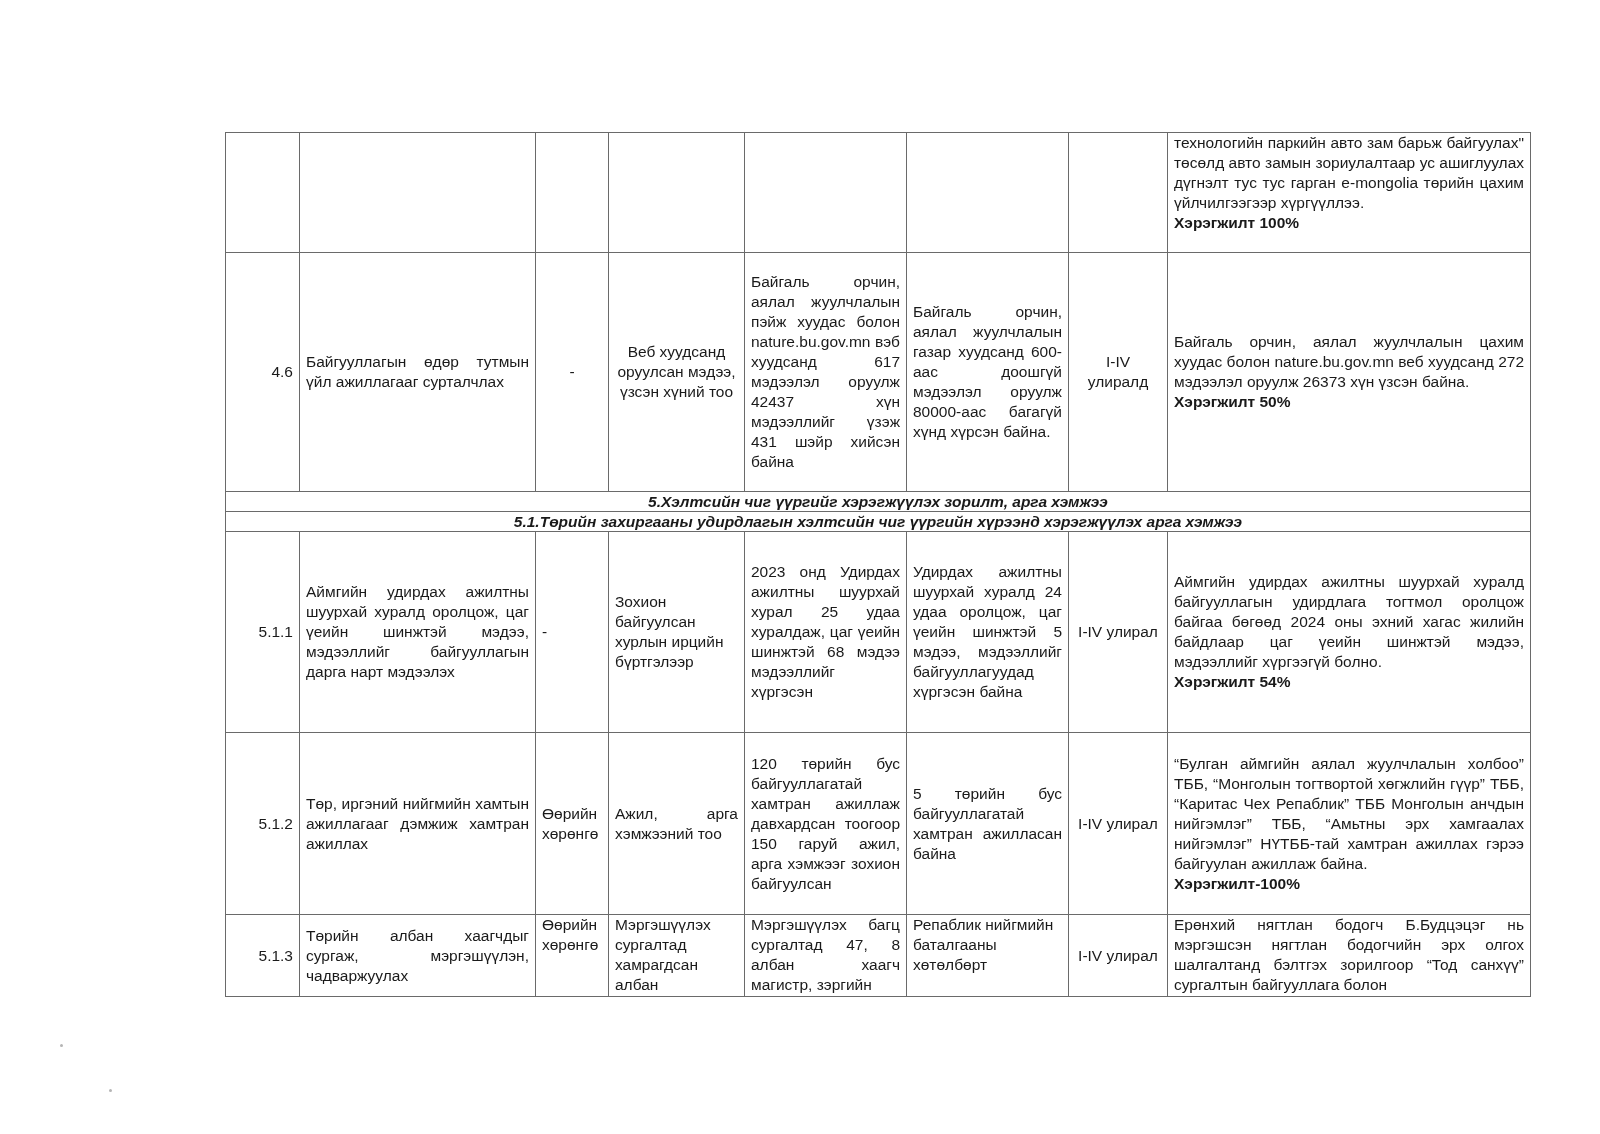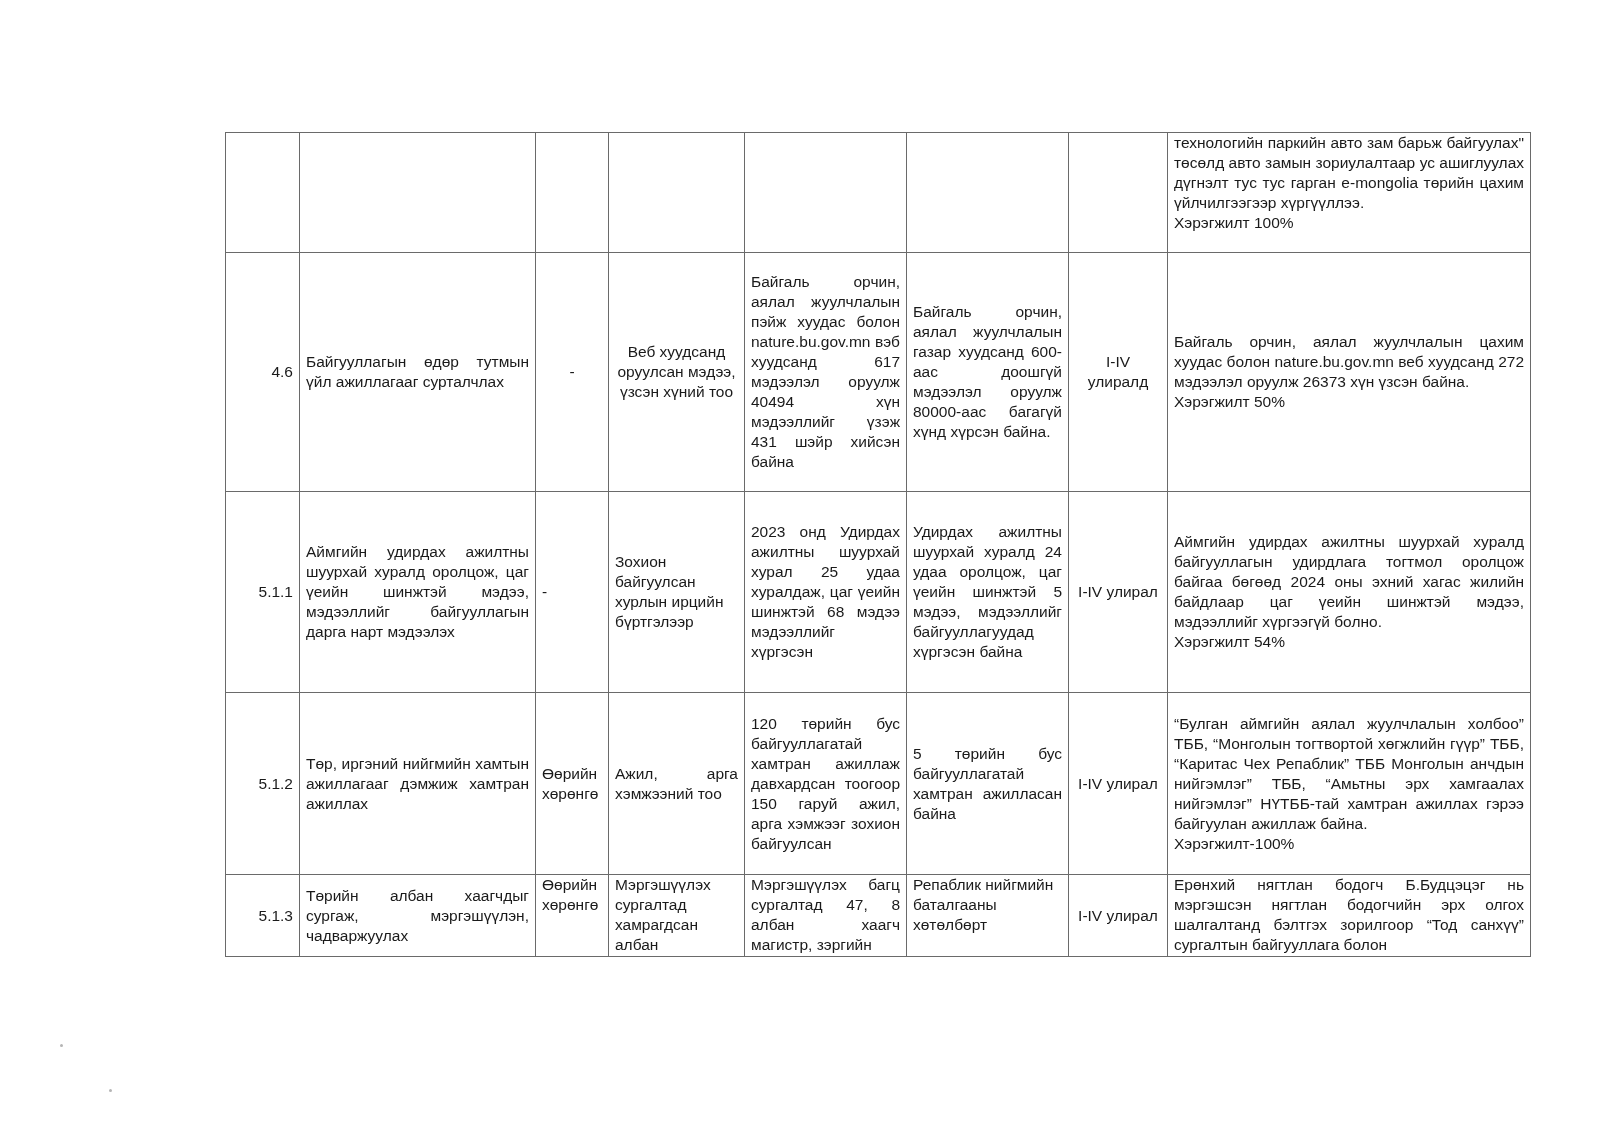--- a/index.html
+++ b/index.html
@@ -5,21 +5,21 @@
   html, body { margin: 0; padding: 0; background: #ffffff; }
   body { width: 1600px; height: 1134px; position: relative; overflow: hidden;
          font-family: "Liberation Sans", sans-serif; color: #1a1a1a; }
   .page { position: absolute; left: 0; top: 0; width: 1424px; height: 1134px; background: #fff; padding-left: 12px; }
   table.plan { position: absolute; left: 225px; top: 132px; width: 1305px;
                border-collapse: collapse; table-layout: fixed; font-size: 15.5px; line-height: 20px; }
   table.plan td { border: 1.3px solid #6a6a6a; vertical-align: middle; padding: 0 6px; overflow: hidden; }
   .c-num { text-align: right; }
   .c-just { text-align: justify; text-align-last: left; }
   .c-center { text-align: center; }
-  .result-line { display: block; text-align: right; font-weight: normal; }
+  .result-line { display: block; text-align: right; font-weight: bold; }
   .section-row td { text-align: center; font-weight: bold; font-style: italic; padding: 0; line-height: 19px; height: 19px; }
   .stain { position: absolute; width: 3px; height: 3px; border-radius: 50%; background: #b5b5b5; }
   .cut-top { vertical-align: top !important; }
 </style>
 </head>
 <body>
 
 <div class="page">
   <table class="plan">
     <colgroup>
@@ -46,29 +46,35 @@
         <span>технологийн паркийн авто зам барьж байгуулах" төсөлд авто замын зориулалтаар ус ашиглуулах дүгнэлт тус тус гарган e-mongolia төрийн цахим үйлчилгээгээр хүргүүллээ.</span>
         <span class="result-line">Хэрэгжилт  100%</span>
       </td>
     </tr>
 
     <tr style="height:239px">
       <td class="c-num">4.6</td>
       <td class="c-just">Байгууллагын өдөр тутмын үйл ажиллагааг сурталчлах</td>
       <td class="c-center">-</td>
       <td class="c-center">Веб хуудсанд оруулсан мэдээ, үзсэн хүний тоо</td>
-      <td class="c-just">Байгаль орчин, аялал жуулчлалын пэйж хуудас болон nature.bu.gov.mn вэб хуудсанд 617 мэдээлэл оруулж 40494 хүн мэдээллийг үзэж 431 шэйр хийсэн байна</td>
+      <td class="c-just">Байгаль орчин, аялал жуулчлалын пэйж хуудас болон nature.bu.gov.mn вэб хуудсанд 617 мэдээлэл оруулж 42437 хүн мэдээллийг үзэж 431 шэйр хийсэн байна</td>
       <td class="c-just">Байгаль орчин, аялал жуулчлалын газар хуудсанд 600-аас доошгүй мэдээлэл оруулж 80000-аас багагүй хүнд хүрсэн байна.</td>
       <td class="c-center">I-IV улиралд</td>
       <td class="c-just">
         <span>Байгаль орчин, аялал жуулчлалын цахим хуудас болон nature.bu.gov.mn веб хуудсанд 272 мэдээлэл оруулж 26373 хүн үзсэн байна.</span>
         <span class="result-line">Хэрэгжилт  50%</span>
       </td>
     </tr>
 
+    <tr class="section-row">
+      <td colspan="8">5.Хэлтсийн чиг үүргийг хэрэгжүүлэх зорилт, арга хэмжээ</td>
+    </tr>
+    <tr class="section-row">
+      <td colspan="8">5.1.Төрийн захиргааны удирдлагын хэлтсийн чиг үүргийн хүрээнд хэрэгжүүлэх арга хэмжээ</td>
+    </tr>
 
     <tr style="height:201px">
       <td class="c-num">5.1.1</td>
       <td class="c-just">Аймгийн удирдах ажилтны шуурхай хуралд оролцож, цаг үеийн шинжтэй мэдээ, мэдээллийг байгууллагын дарга нарт мэдээлэх</td>
       <td>-</td>
       <td>Зохион байгуулсан хурлын ирцийн бүртгэлээр</td>
       <td class="c-just">2023 онд Удирдах ажилтны шуурхай хурал 25 удаа хуралдаж, цаг үеийн шинжтэй 68 мэдээ мэдээллийг хүргэсэн</td>
       <td class="c-just">Удирдах ажилтны шуурхай хуралд 24 удаа оролцож, цаг үеийн шинжтэй 5 мэдээ, мэдээллийг байгууллагуудад хүргэсэн байна</td>
       <td class="c-center">I-IV улирал</td>
       <td class="c-just">

